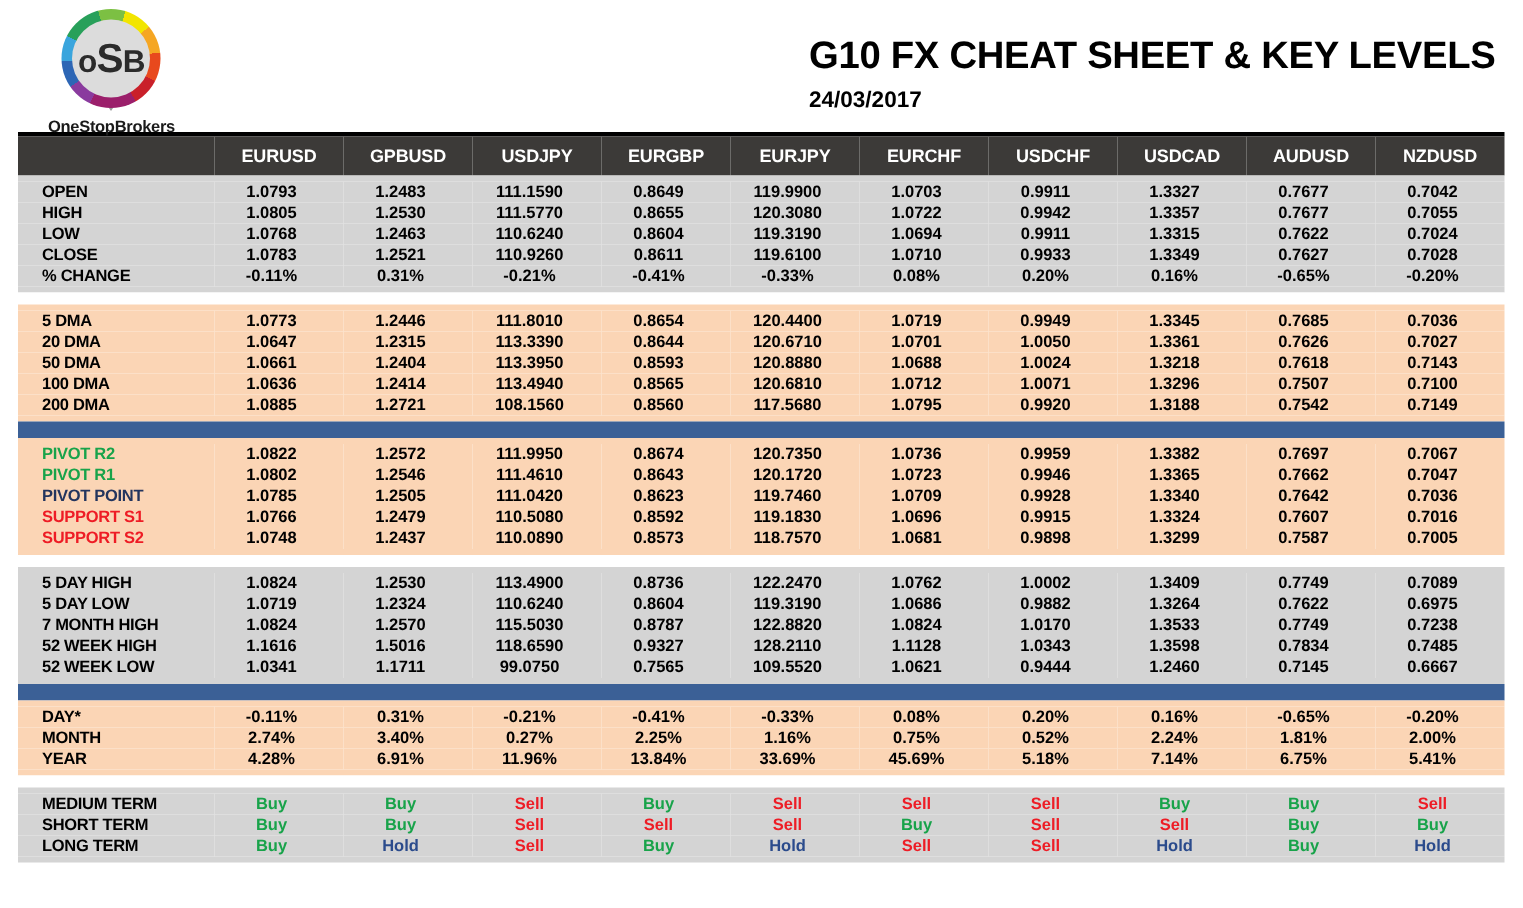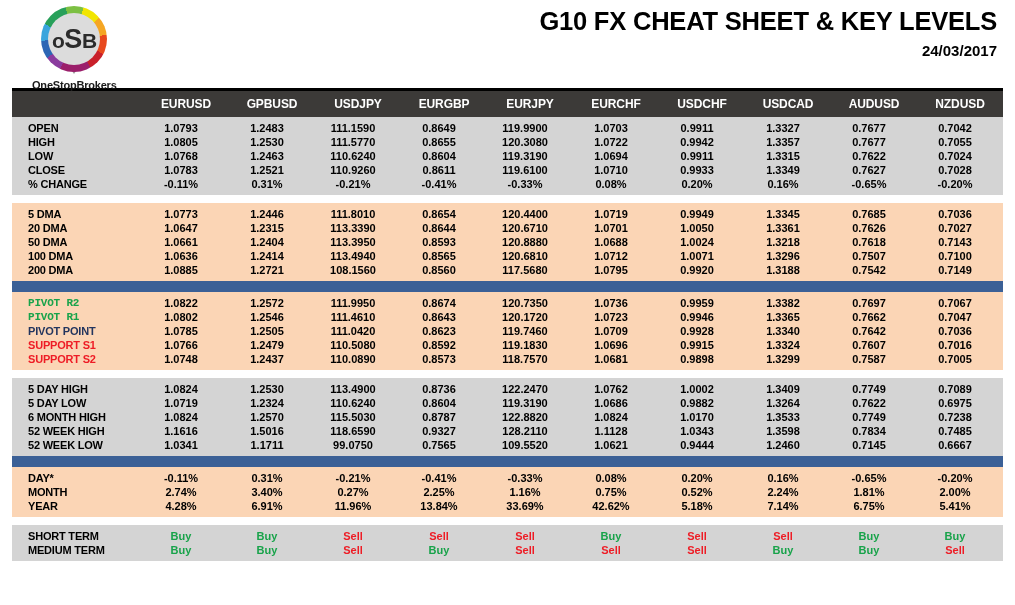--- a/index.html
+++ b/index.html
@@ -89,22 +89,21 @@
   }
   .logo-text .big { font-size: 27px; }
   .brand-name {
     margin-top: 3px;
     font-size: 11px;
     font-weight: bold;
     color: #1a1a1a;
     letter-spacing: -0.2px;
   }
   .title-wrap {
-    text-align: right;
-    padding-top: 8px;
+    padding-top: 24px;
   }
   .title {
     font-size: 25.5px;
     font-weight: bold;
     letter-spacing: -0.2px;
     line-height: 1.05;
     white-space: nowrap;
   }
   .subtitle {
     margin-top: 7px;
@@ -173,21 +172,21 @@
   tr.pad-row td { height: 4px; line-height: 4px; font-size: 0; }
   tr.gap-row td { height: 8px; background: #ffffff; line-height: 8px; font-size: 0; }
   tr.bar-row td {
     height: 11px;
     background: #3b6096;
     line-height: 11px;
     font-size: 0;
   }
 
   
-  .lbl-green { color: #18a34a; font-family: Liberation Mono, monospace; }
+  .lbl-green { color: #18a34a; }
   .lbl-red   { color: #ee1c25; }
   .lbl-navy  { color: #23355e; }
 
   .sig-buy  { color: #18a34a; }
   .sig-sell { color: #ee1c25; }
   .sig-hold { color: #2b4b8c; }
 </style>
 </head>
 <body>
 
@@ -487,21 +486,21 @@
           <td class="val-cell">110.6240</td>
           <td class="val-cell">0.8604</td>
           <td class="val-cell">119.3190</td>
           <td class="val-cell">1.0686</td>
           <td class="val-cell">0.9882</td>
           <td class="val-cell">1.3264</td>
           <td class="val-cell">0.7622</td>
           <td class="val-cell">0.6975</td>
         </tr>
         <tr class="data-row bg-gray">
-          <td class="label-cell ">6 MONTH HIGH</td>
+          <td class="label-cell ">7 MONTH HIGH</td>
           <td class="val-cell">1.0824</td>
           <td class="val-cell">1.2570</td>
           <td class="val-cell">115.5030</td>
           <td class="val-cell">0.8787</td>
           <td class="val-cell">122.8820</td>
           <td class="val-cell">1.0824</td>
           <td class="val-cell">1.0170</td>
           <td class="val-cell">1.3533</td>
           <td class="val-cell">0.7749</td>
           <td class="val-cell">0.7238</td>
@@ -567,60 +566,73 @@
           <td class="val-cell">1.81%</td>
           <td class="val-cell">2.00%</td>
         </tr>
         <tr class="data-row bg-peach">
           <td class="label-cell ">YEAR</td>
           <td class="val-cell">4.28%</td>
           <td class="val-cell">6.91%</td>
           <td class="val-cell">11.96%</td>
           <td class="val-cell">13.84%</td>
           <td class="val-cell">33.69%</td>
-          <td class="val-cell">42.62%</td>
+          <td class="val-cell">45.69%</td>
           <td class="val-cell">5.18%</td>
           <td class="val-cell">7.14%</td>
           <td class="val-cell">6.75%</td>
           <td class="val-cell">5.41%</td>
         </tr>
         <tr class="bg-peach pad-row">
           <td colspan="11"></td>
         </tr>
         <tr class="gap-row">
           <td colspan="11"></td>
         </tr>
         <tr class="bg-gray pad-row">
           <td colspan="11"></td>
         </tr>
         <tr class="data-row bg-gray">
+          <td class="label-cell ">MEDIUM TERM</td>
+          <td class="val-cell sig-buy">Buy</td>
+          <td class="val-cell sig-buy">Buy</td>
+          <td class="val-cell sig-sell">Sell</td>
+          <td class="val-cell sig-buy">Buy</td>
+          <td class="val-cell sig-sell">Sell</td>
+          <td class="val-cell sig-sell">Sell</td>
+          <td class="val-cell sig-sell">Sell</td>
+          <td class="val-cell sig-buy">Buy</td>
+          <td class="val-cell sig-buy">Buy</td>
+          <td class="val-cell sig-sell">Sell</td>
+        </tr>
+        <tr class="data-row bg-gray">
           <td class="label-cell ">SHORT TERM</td>
           <td class="val-cell sig-buy">Buy</td>
           <td class="val-cell sig-buy">Buy</td>
           <td class="val-cell sig-sell">Sell</td>
           <td class="val-cell sig-sell">Sell</td>
           <td class="val-cell sig-sell">Sell</td>
           <td class="val-cell sig-buy">Buy</td>
           <td class="val-cell sig-sell">Sell</td>
           <td class="val-cell sig-sell">Sell</td>
           <td class="val-cell sig-buy">Buy</td>
           <td class="val-cell sig-buy">Buy</td>
         </tr>
         <tr class="data-row bg-gray">
-          <td class="label-cell ">MEDIUM TERM</td>
-          <td class="val-cell sig-buy">Buy</td>
-          <td class="val-cell sig-buy">Buy</td>
-          <td class="val-cell sig-sell">Sell</td>
-          <td class="val-cell sig-buy">Buy</td>
-          <td class="val-cell sig-sell">Sell</td>
-          <td class="val-cell sig-sell">Sell</td>
-          <td class="val-cell sig-sell">Sell</td>
-          <td class="val-cell sig-buy">Buy</td>
-          <td class="val-cell sig-buy">Buy</td>
-          <td class="val-cell sig-sell">Sell</td>
+          <td class="label-cell ">LONG TERM</td>
+          <td class="val-cell sig-buy">Buy</td>
+          <td class="val-cell sig-hold">Hold</td>
+          <td class="val-cell sig-sell">Sell</td>
+          <td class="val-cell sig-buy">Buy</td>
+          <td class="val-cell sig-hold">Hold</td>
+          <td class="val-cell sig-sell">Sell</td>
+          <td class="val-cell sig-sell">Sell</td>
+          <td class="val-cell sig-hold">Hold</td>
+          <td class="val-cell sig-buy">Buy</td>
+          <td class="val-cell sig-hold">Hold</td>
         </tr>
         <tr class="bg-gray pad-row">
           <td colspan="11"></td>
         </tr>
       </tbody>
   </table>
 
 </div>
 
 </body></html>

